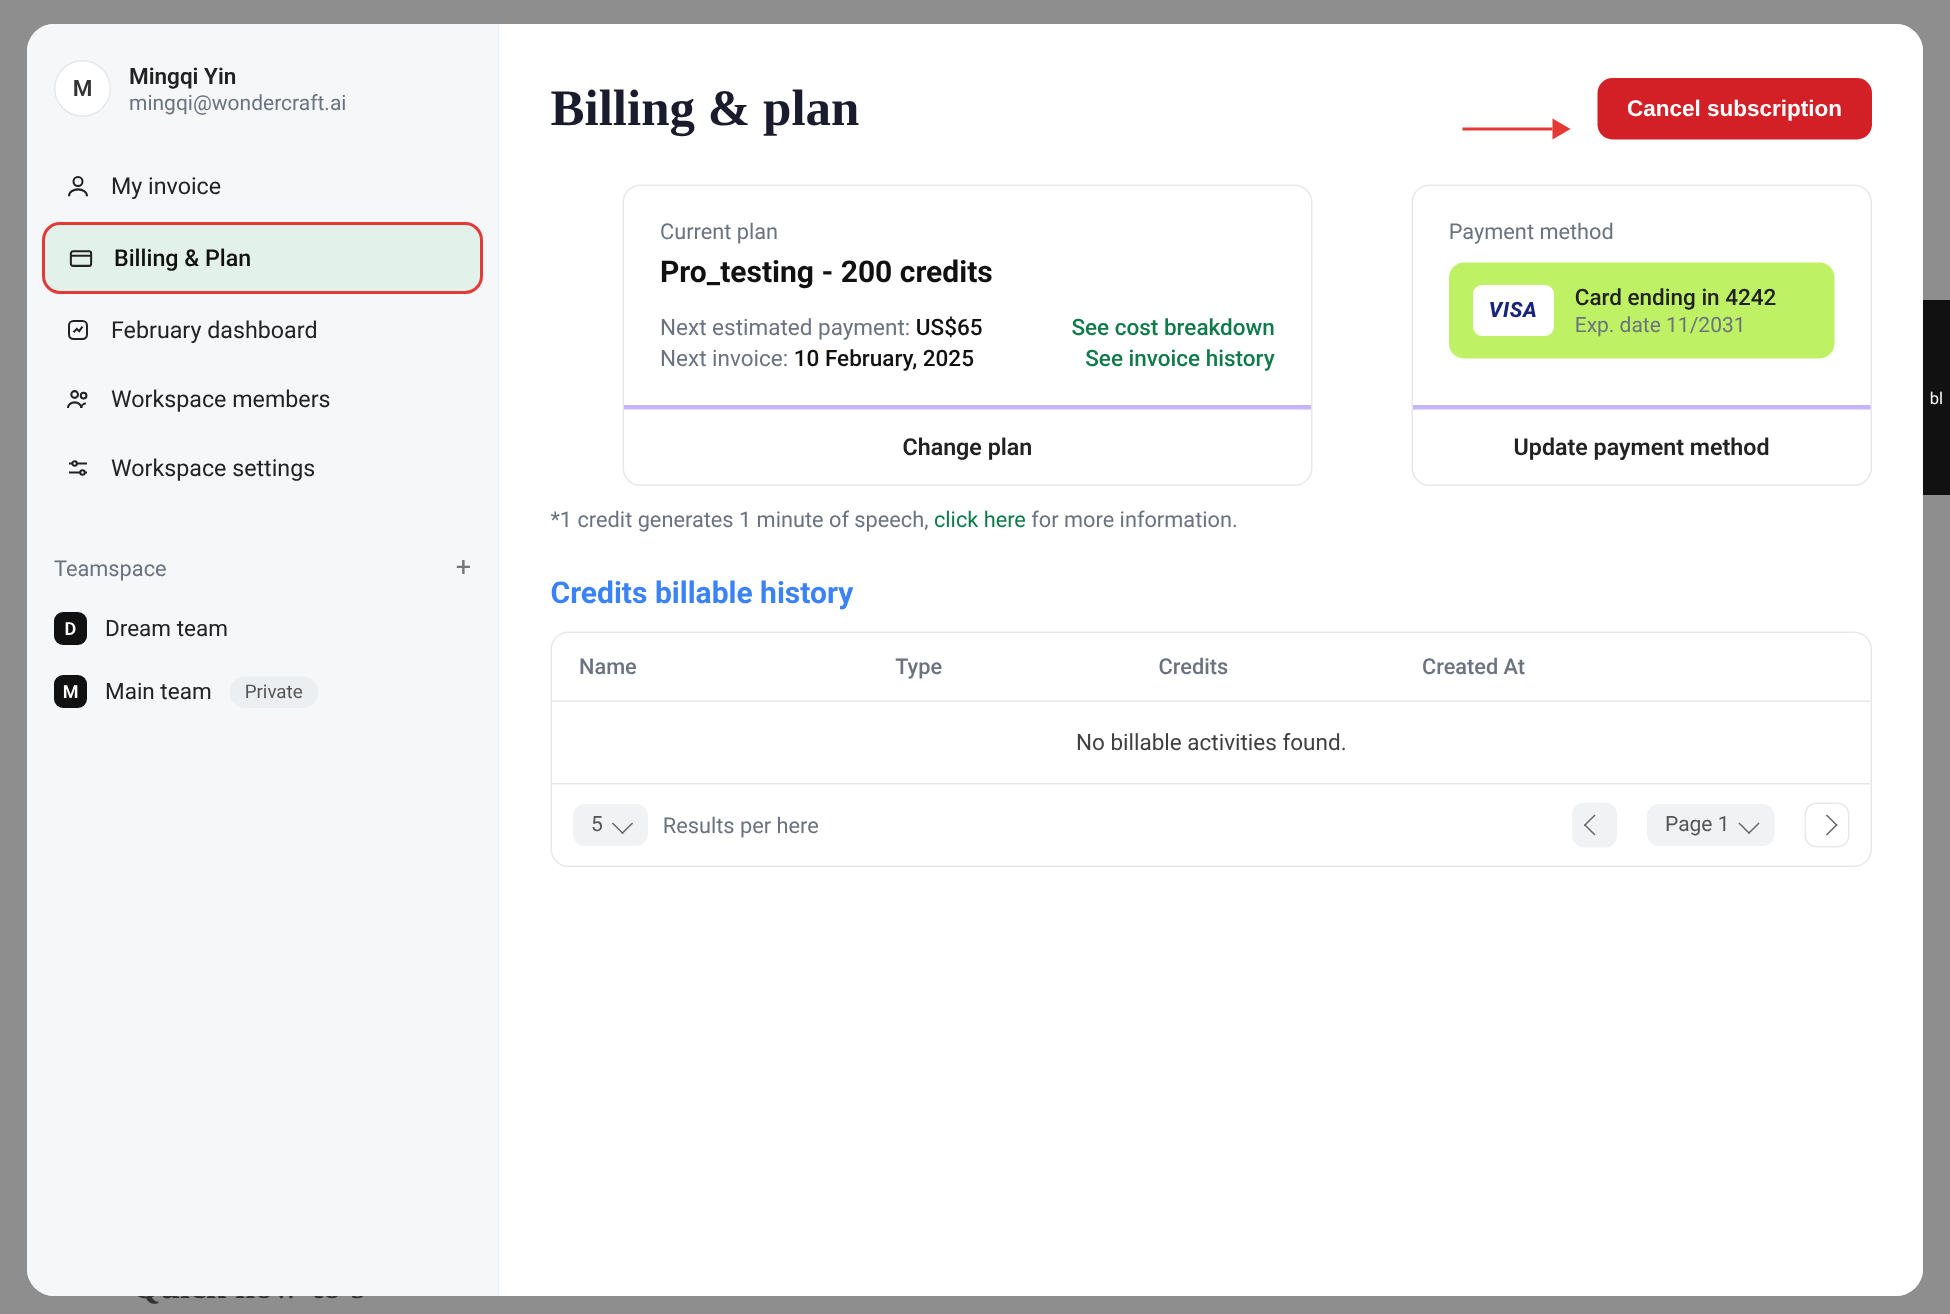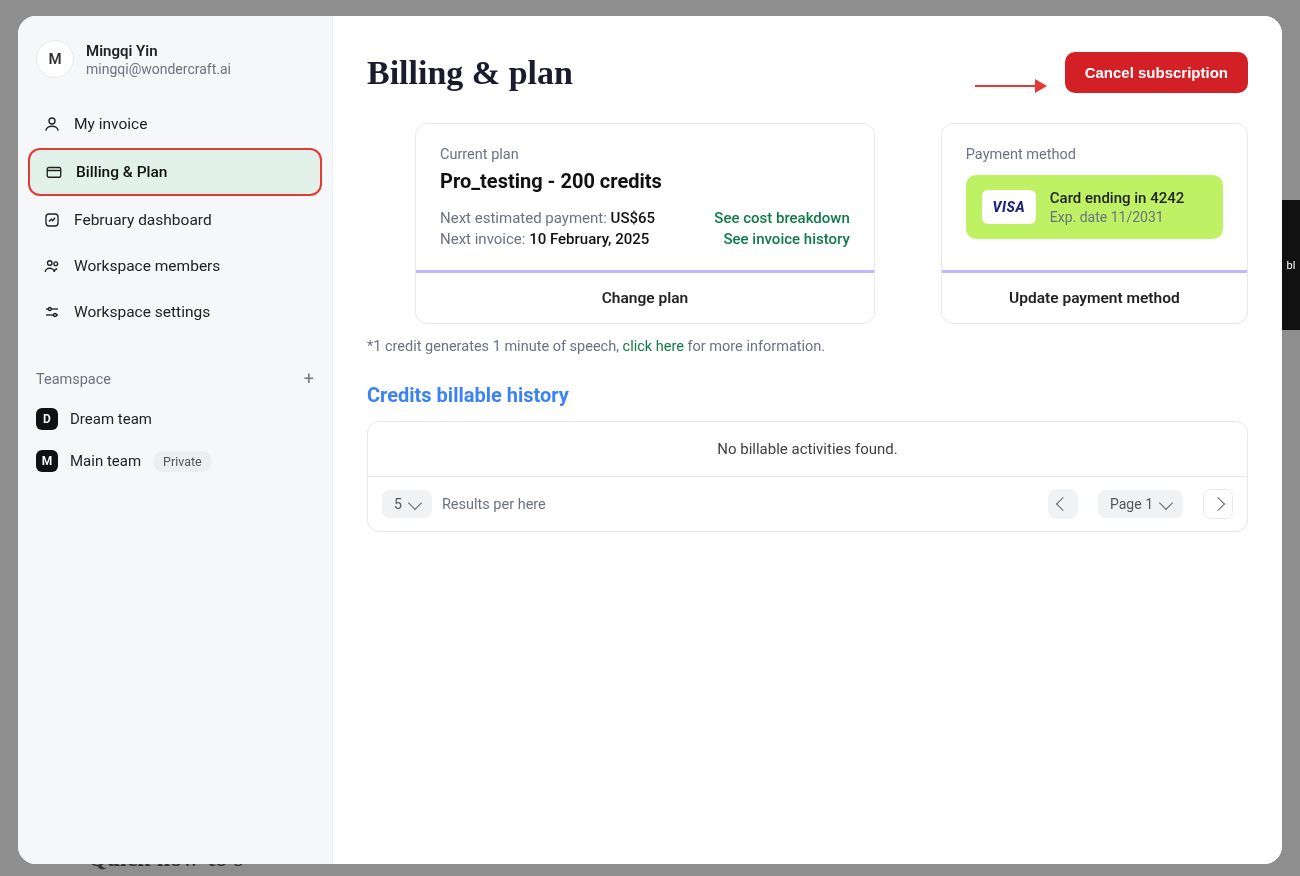--- a/index.html
+++ b/index.html
@@ -364,20 +364,26 @@
         </div>
       </div>
 
       <div class="footnote">
         <span>*1 credit generates 1 minute of speech, </span><span class="link">click here</span><span> for more information.</span>
       </div>
 
       <div class="history-title">Credits billable history</div>
 
       <div class="table">
+        <div class="thead">
+          <div class="th name">Name</div>
+          <div class="th type">Type</div>
+          <div class="th credits">Credits</div>
+          <div class="th created">Created At</div>
+        </div>
         <div class="tbody-empty">No billable activities found.</div>
         <div class="tfoot">
           <div class="pill">
             <span>5</span>
             <span class="chev down"></span>
           </div>
           <span style="margin-left:10px;">Results per here</span>
           <div class="tfoot-right">
             <div class="icon-box">
               <span class="chev left"></span>

